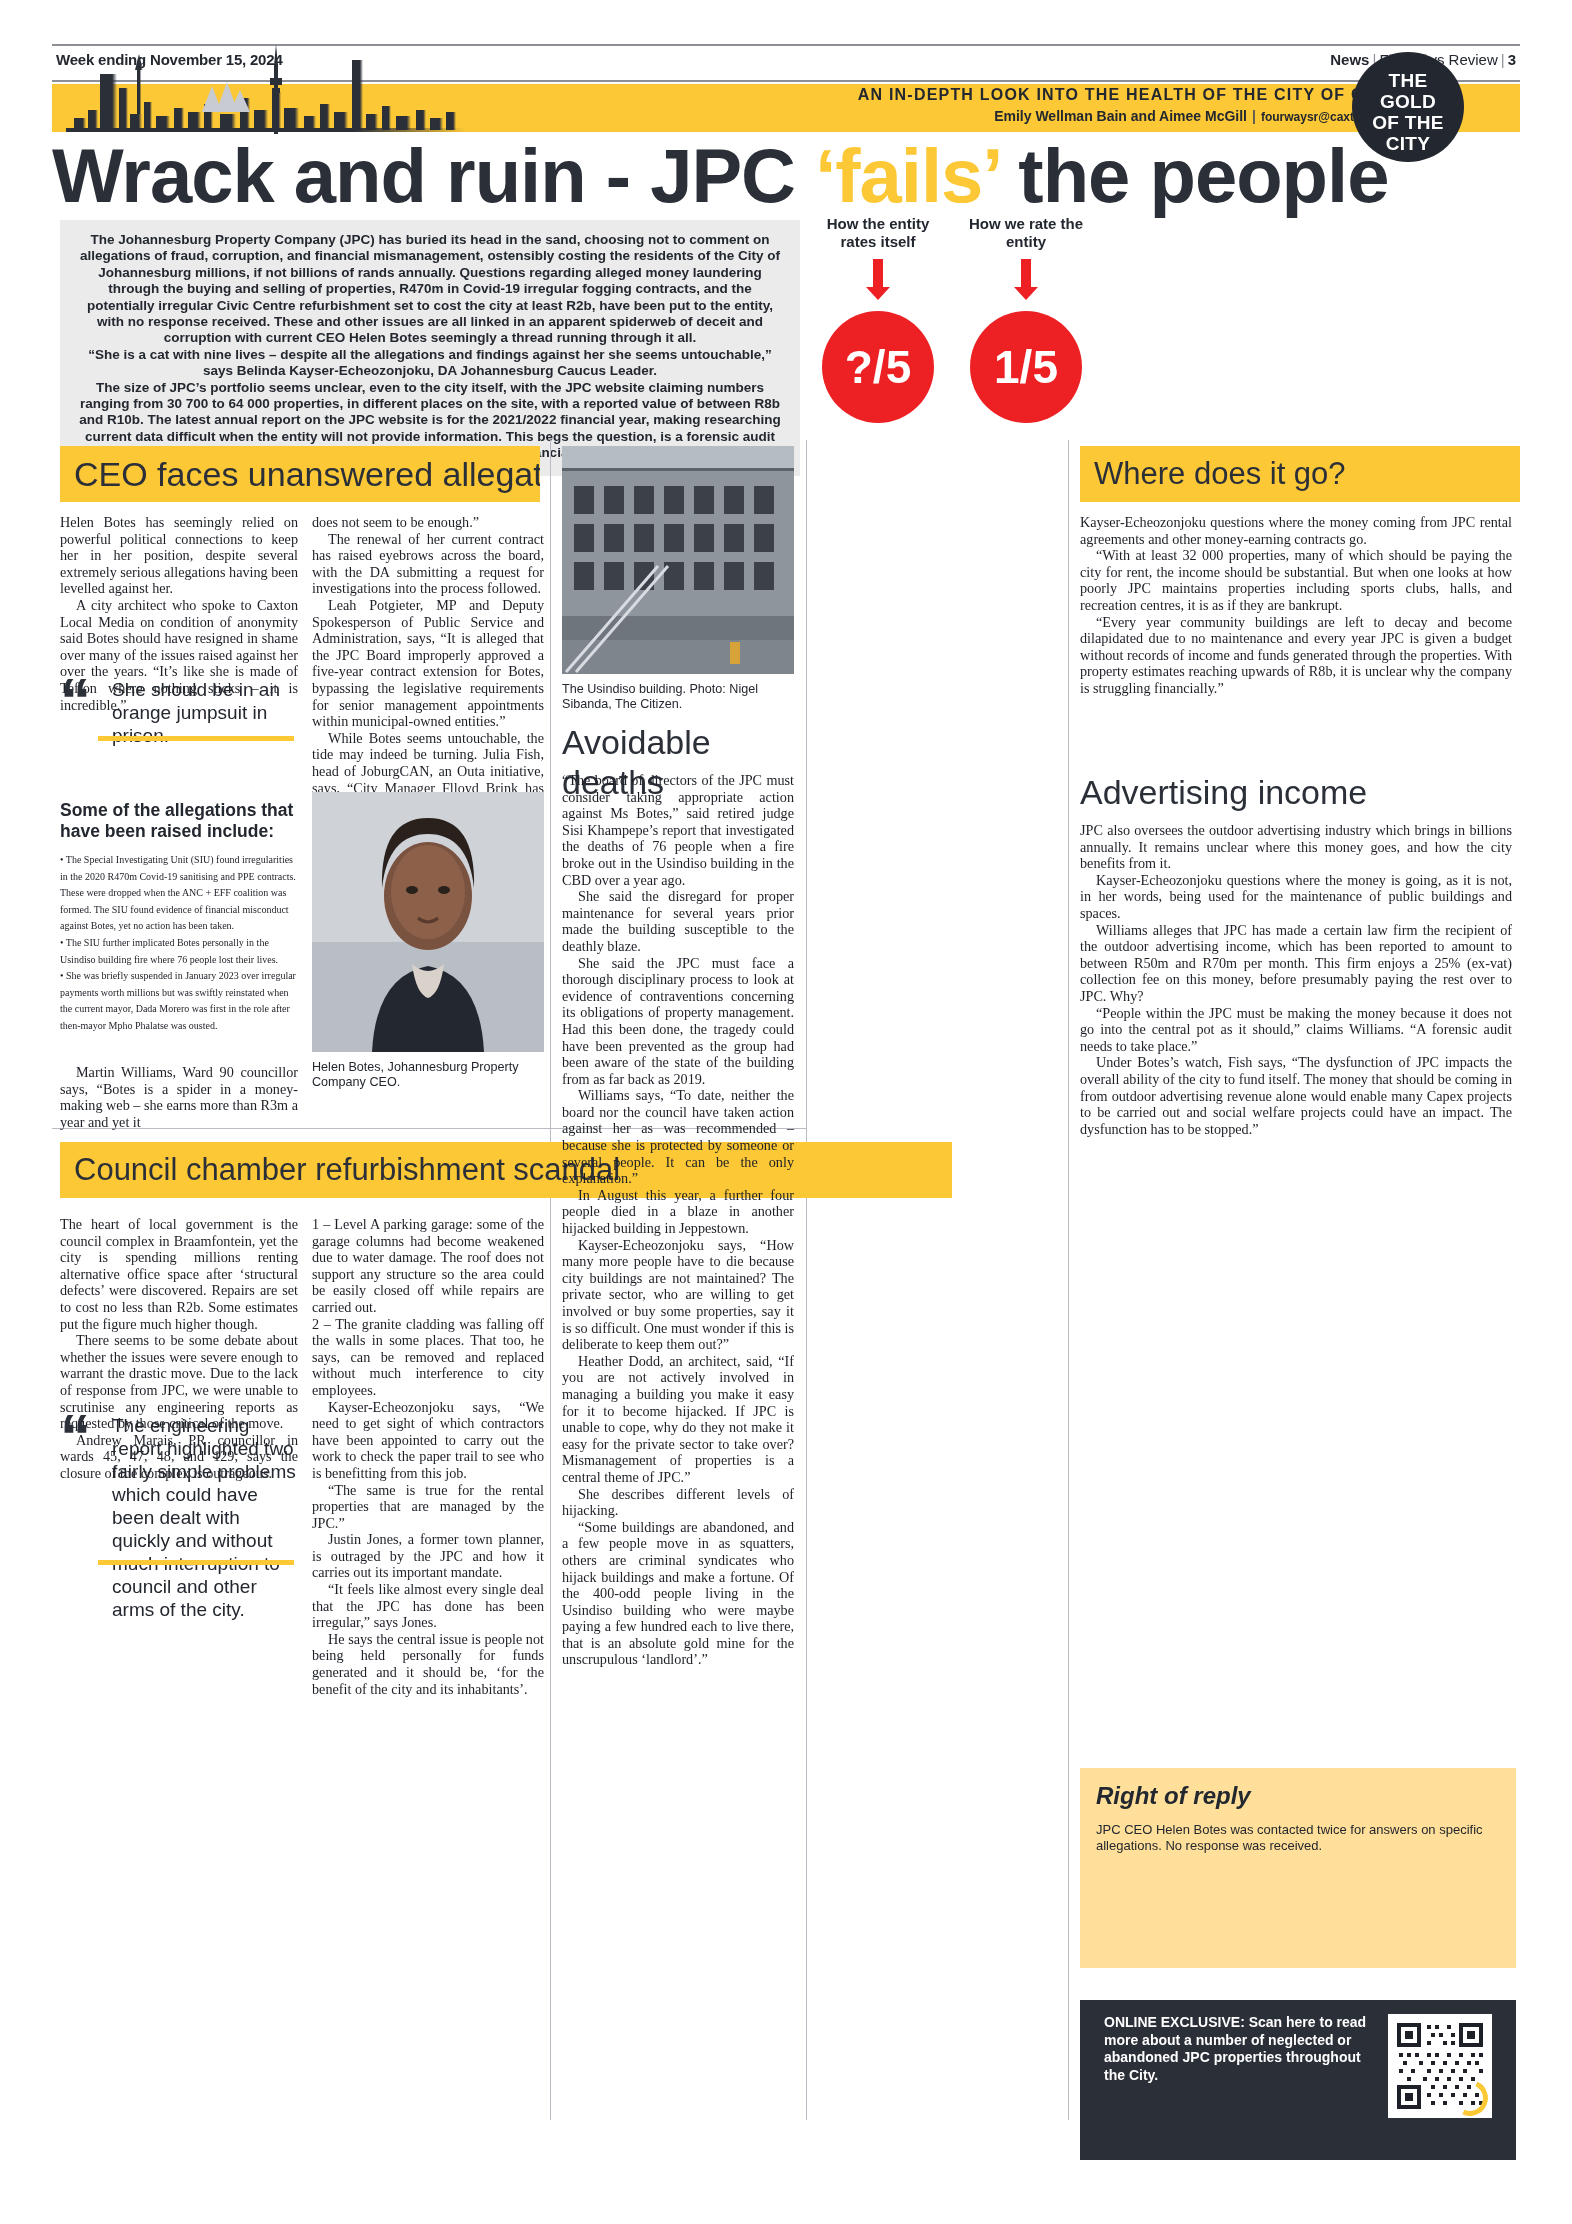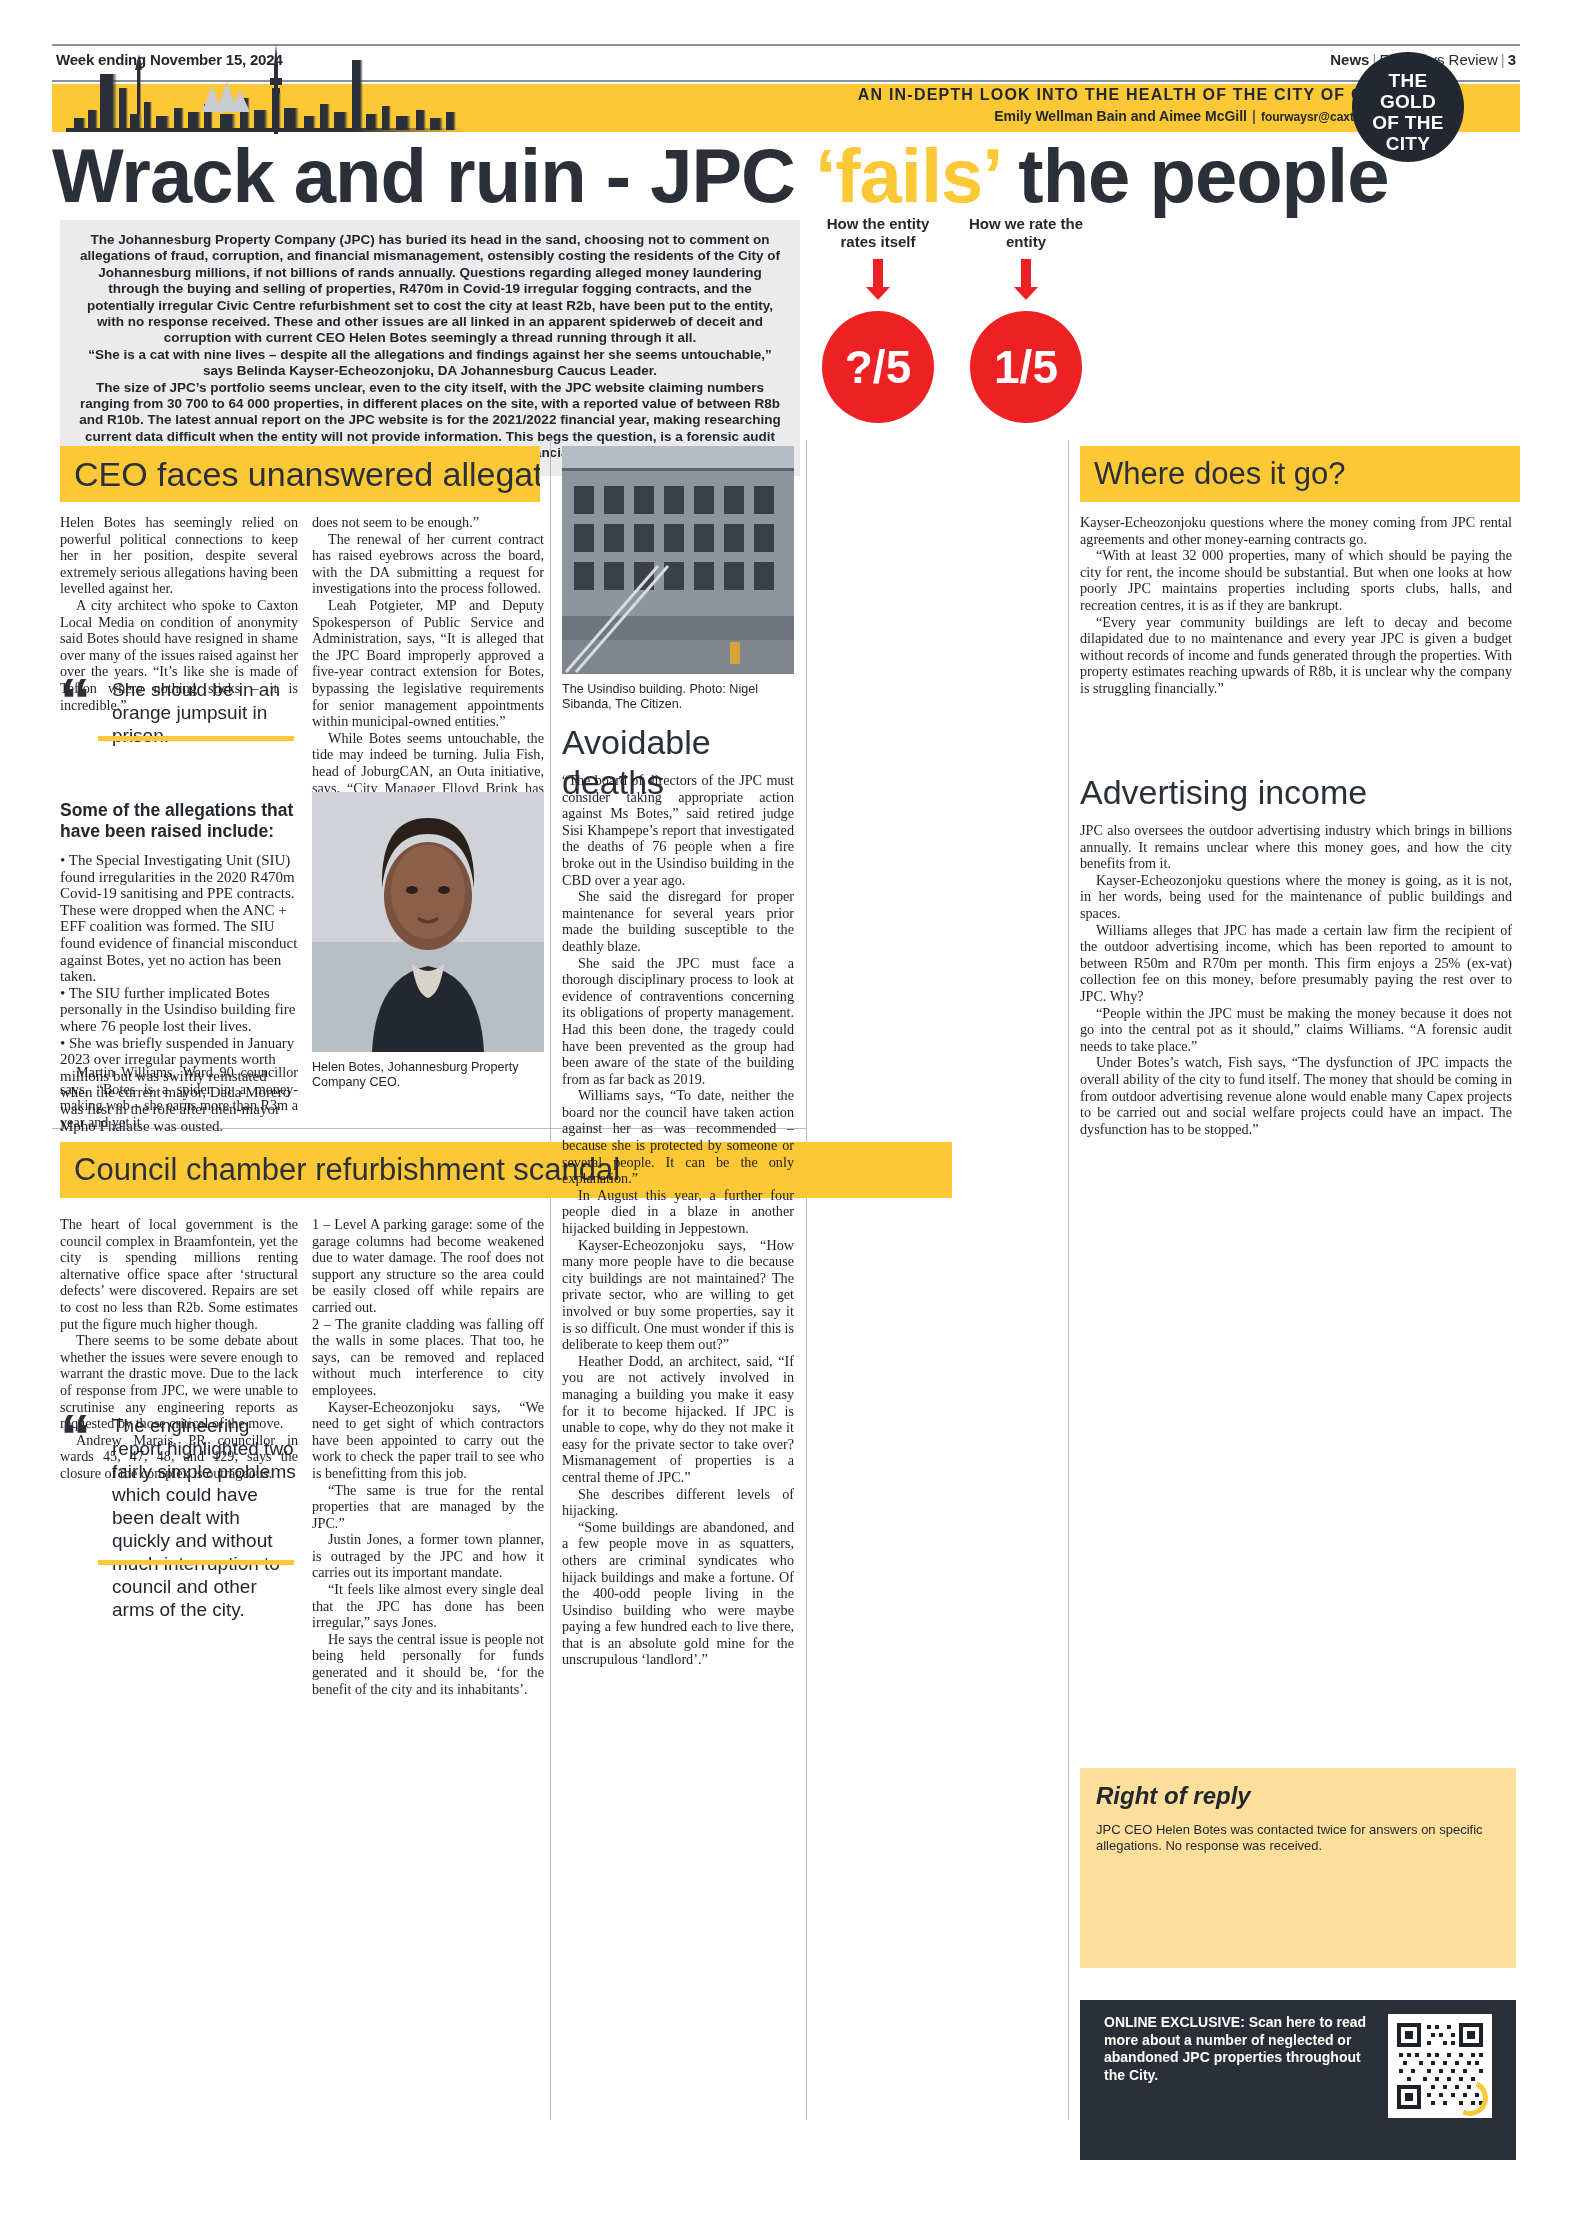--- a/index.html
+++ b/index.html
@@ -93,21 +93,21 @@
   .pq{position:absolute;}
   .pq .mark{position:absolute;left:0;top:2px;font-family:"Liberation Sans",sans-serif;
     font-weight:bold;font-size:62px;line-height:40px;color:#2b2f38;}
   .pq .txt{position:absolute;left:52px;top:0;font-family:"Liberation Sans Narrow","Liberation Sans",sans-serif;
     font-size:19px;line-height:23px;color:#23272f;}
   .pq .ul{position:absolute;left:38px;height:5px;background:#fcc835;}
 
   .subhead{position:absolute;font-family:"Liberation Sans",sans-serif;font-weight:bold;
     font-size:17.5px;line-height:21px;color:#23272f;}
 
-  .bullets{position:absolute;font-family:"Liberation Serif",serif;font-size:15px;
+  .bullets{position:absolute;font-family:"Liberation Serif",serif;font-size:10px;
     line-height:16.6px;color:#1c1f26;text-align:left;}
   .bullets p{margin:0 0 0 0;}
 
   
   .photo{position:absolute;overflow:hidden;background:#9aa0a6;}
   .cap{position:absolute;font-family:"Liberation Sans",sans-serif;font-size:12.6px;
     line-height:15px;color:#23272f;}
 
   
   .ror{position:absolute;background:#ffdf99;padding:14px 16px;box-sizing:border-box;}

